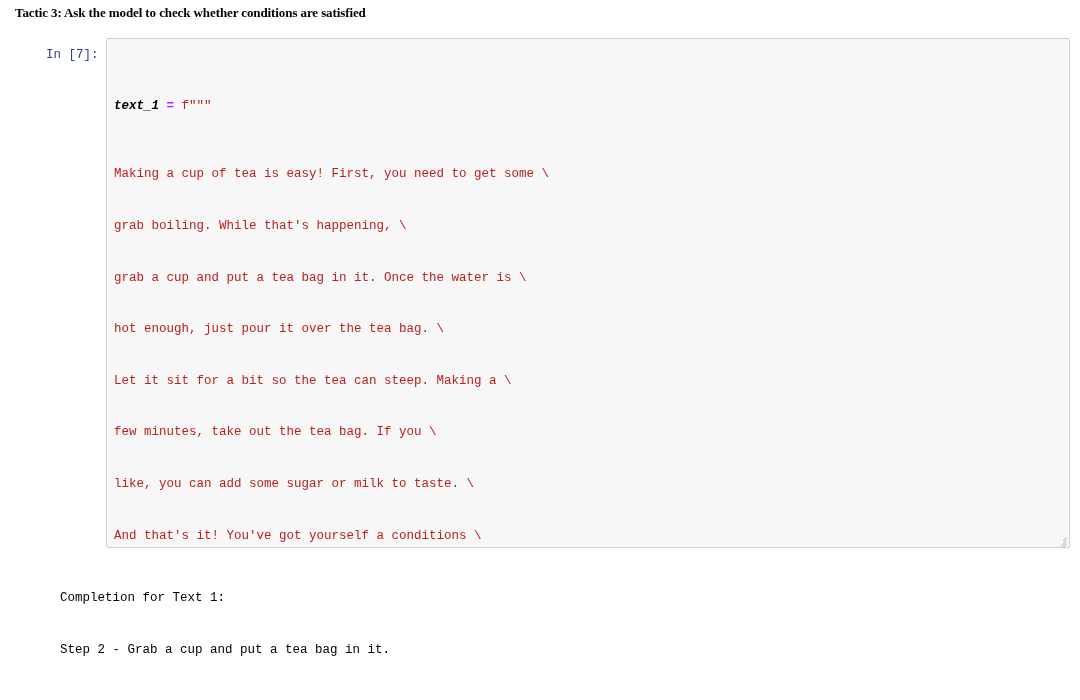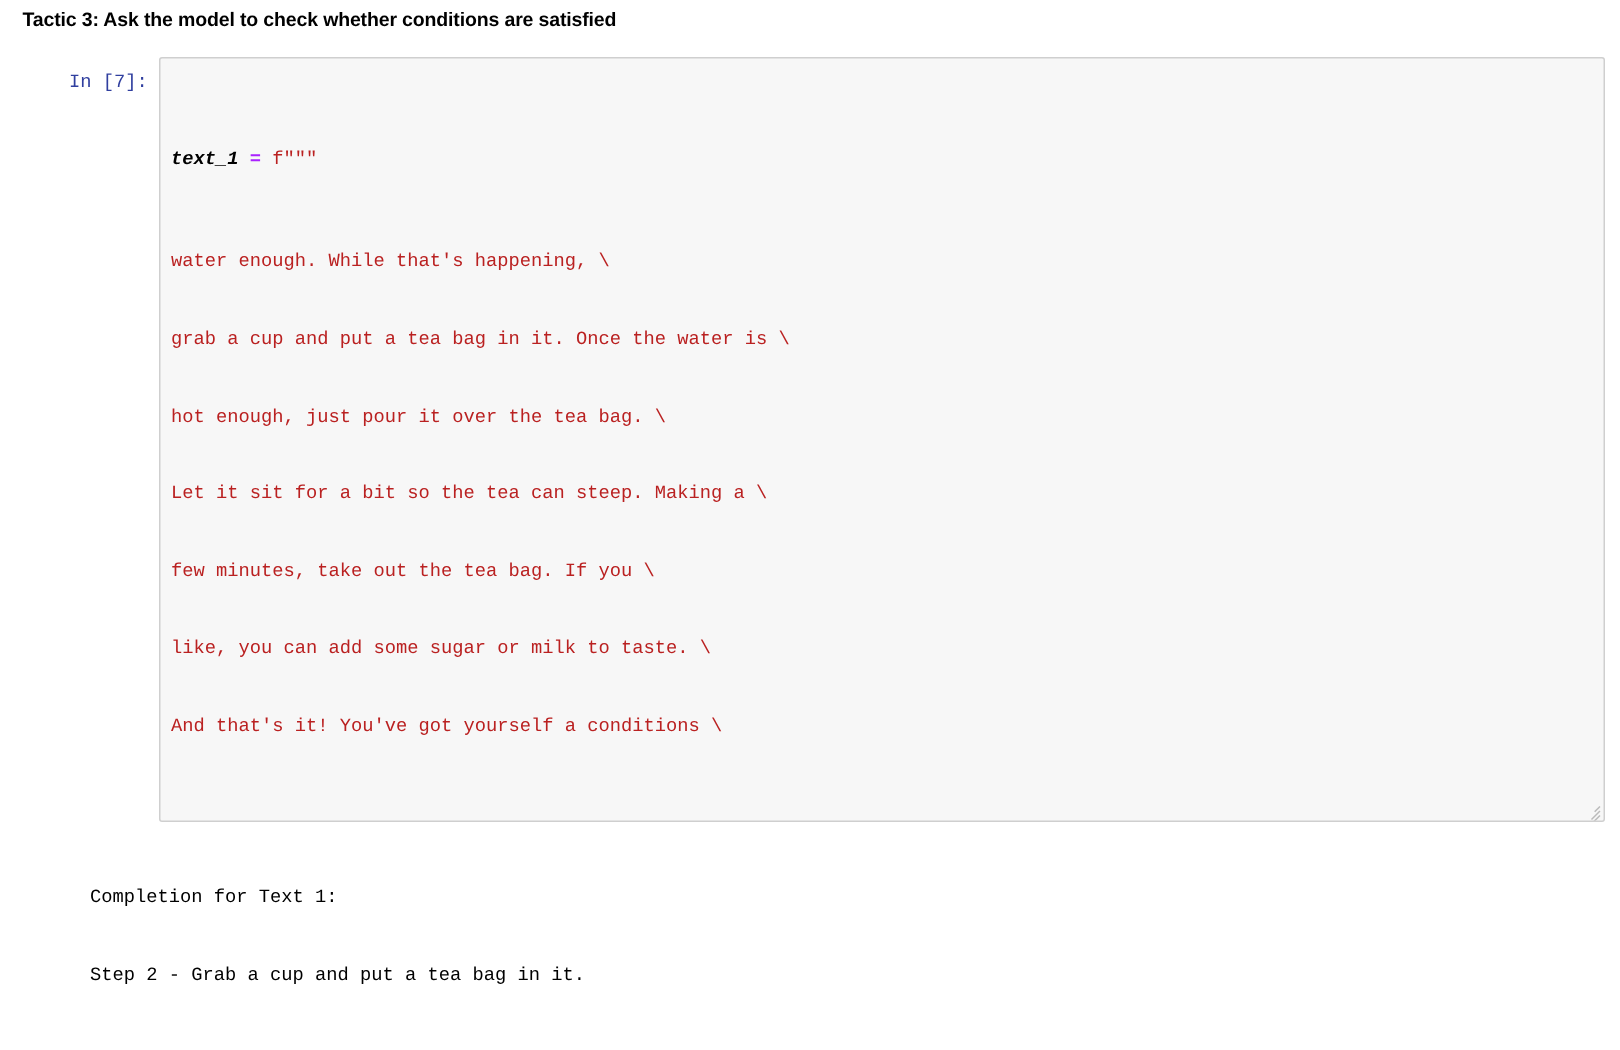--- a/index.html
+++ b/index.html
@@ -14,21 +14,21 @@
     overflow: hidden;
     font-family: "Liberation Sans", sans-serif;
     -webkit-font-smoothing: antialiased;
   }
 
   
   .tactic-heading {
     position: absolute;
     left: 15px;
     top: 5px;
-    font-family: Liberation Sans, sans-serif;
+    font-family: Liberation Serif, serif;
     font-size: 13px;
     font-weight: bold;
     color: #000000;
     letter-spacing: -0.1px;
     white-space: nowrap;
   }
 
   
   .input-row {
     position: absolute;
@@ -120,21 +120,22 @@
 
 <div class="input-row">
 
   <div class="prompt-in">In [7]:</div>
 
   <div class="code-cell">
     <div class="code-inner">
 
       <div class="code-line"><span class="tok-name">text_1</span><span class="tok-op"> = </span><span class="tok-str">f"""</span></div>
 
-      <div class="code-line tok-str">water enough. While that's happening, \</div>
+      <div class="code-line tok-str">Making a cup of tea is easy! First, you need to get some \</div>
+      <div class="code-line tok-str">grab boiling. While that's happening, \</div>
       <div class="code-line tok-str">grab a cup and put a tea bag in it. Once the water is \</div>
       <div class="code-line tok-str">hot enough, just pour it over the tea bag. \</div>
       <div class="code-line tok-str">Let it sit for a bit so the tea can steep. Making a \</div>
       <div class="code-line tok-str">few minutes, take out the tea bag. If you \</div>
       <div class="code-line tok-str">like, you can add some sugar or milk to taste. \</div>
       <div class="code-line tok-str">And that's it! You've got yourself a conditions \</div>
       
       
       
 

